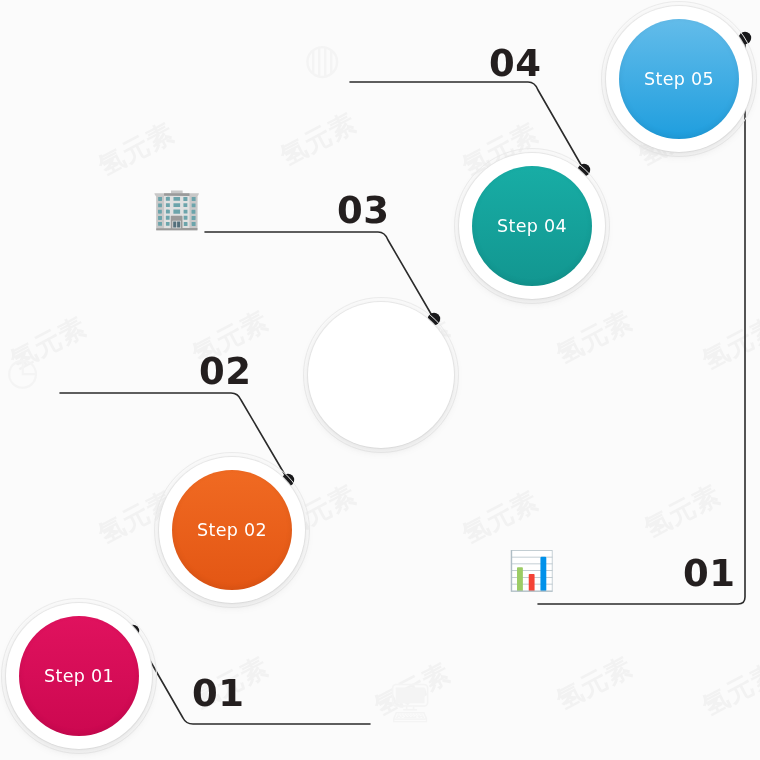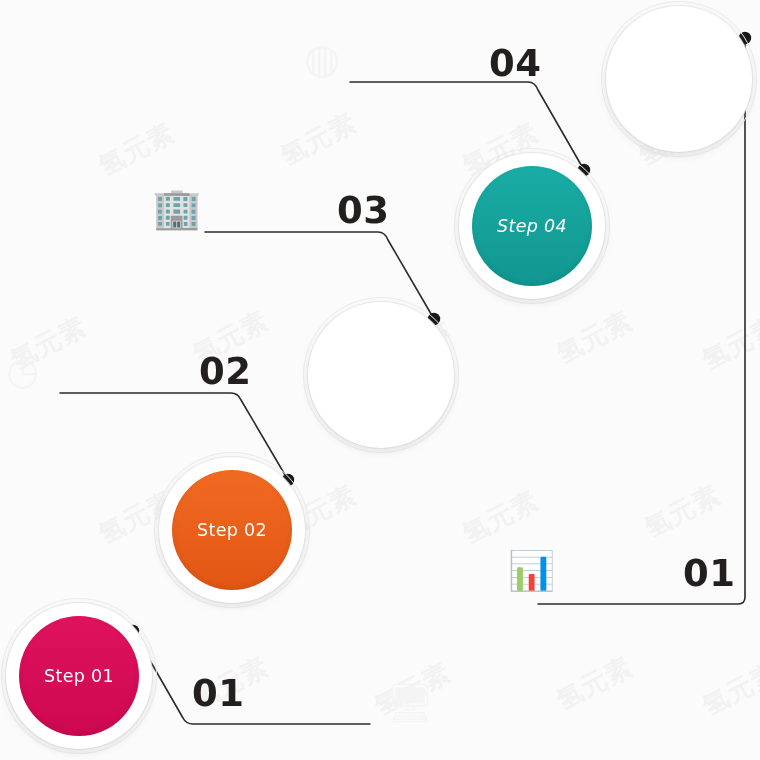--- a/index.html
+++ b/index.html
@@ -180,23 +180,26 @@
       <div class="step-index" style="left: 337px; top: 189px; color: rgb(36, 31, 31);">03</div>
       <div class="step-node" style="left: 303px; top: 297px;">
         <div class="ring-outer"></div>
         <div class="ring-mid" style="background: rgb(255, 255, 255);"></div>
       </div>
       <div class="step-index" style="left: 489px; top: 42px; color: rgb(36, 31, 31);">04</div>
       <div class="step-node" style="left: 454px; top: 148px;">
         <div class="ring-outer"></div>
         <div class="ring-mid" style="background: rgb(255, 255, 255);"></div>
         <div class="disc" style="background: linear-gradient(rgb(24, 173, 165) 0%, rgb(18, 150, 144) 100%);">
-          <span class="disc-label" style="color: rgb(255, 255, 255); font-style: italic;">Step 04</span>
+          <span class="disc-label" style="color: rgb(255, 255, 255);">Step 04</span>
         </div>
       </div>
       <div class="step-index" style="left: 683px; top: 552px; color: rgb(36, 31, 31);">01</div>
       <div class="step-node" style="left: 601px; top: 1px;">
         <div class="ring-outer"></div>
         <div class="ring-mid" style="background: rgb(255, 255, 255);"></div>
+        <div class="disc" style="background: linear-gradient(rgb(99, 188, 234) 0%, rgb(31, 158, 222) 100%);">
+          <span class="disc-label" style="color: rgb(255, 255, 255);">Step 05</span>
+        </div>
       </div>
     </div>
 
 </div>
 
 </body></html>

